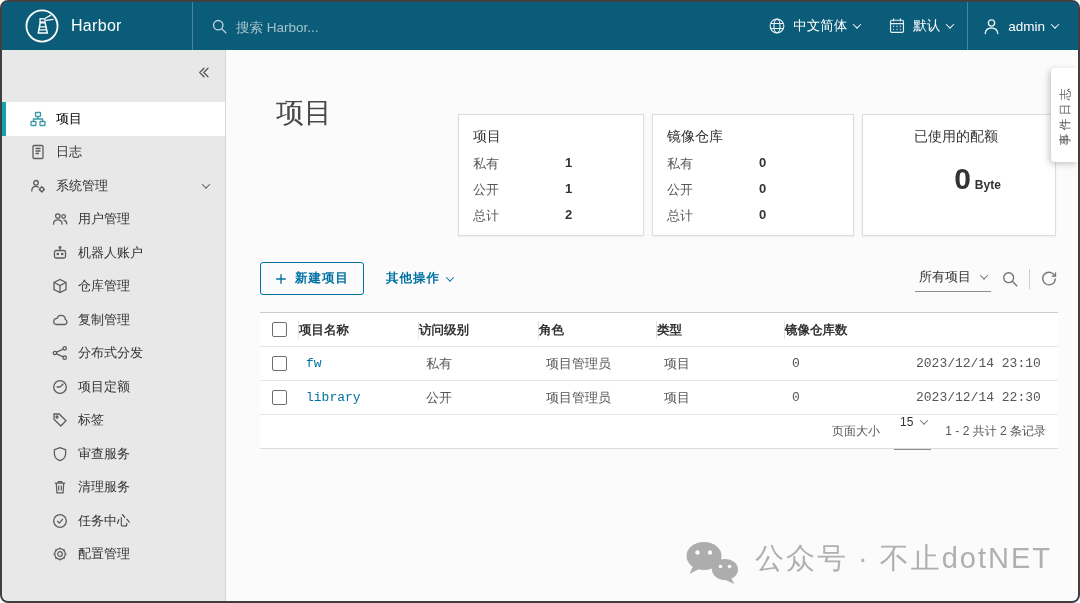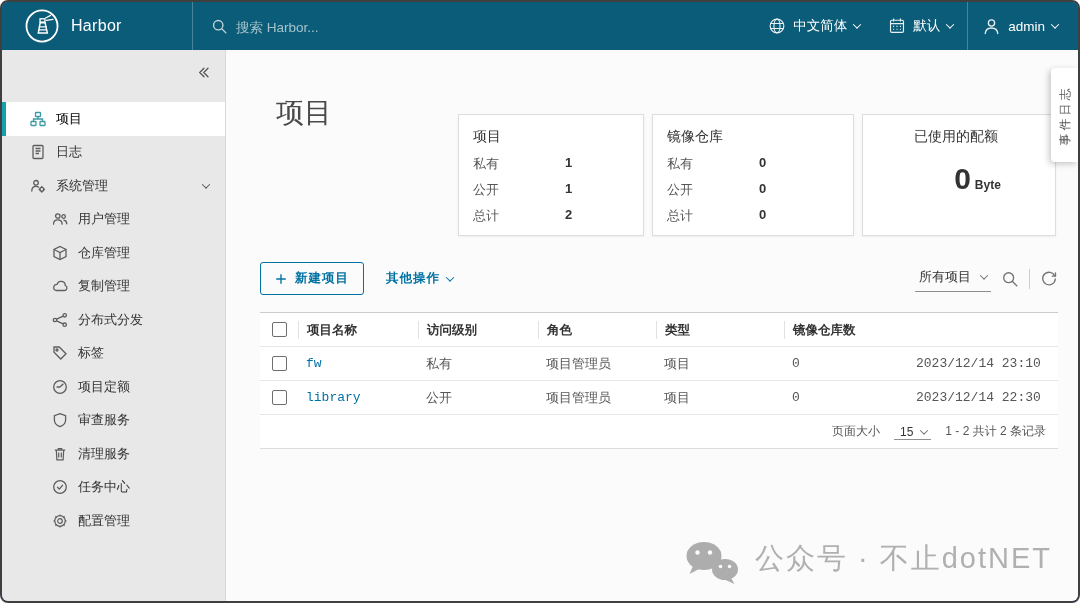--- a/index.html
+++ b/index.html
@@ -67,32 +67,32 @@
                    padding:3px 4px 5px 4px; color:#333; font-size:13px; cursor:pointer; }
   .filter-select .chev { color:#737373; }
   .v-sep { width:1px; height:20px; background:#ccc; }
   .icon-btn { background:none; border:none; color:#737373; cursor:pointer; display:flex; align-items:center; }
 
   
   .datagrid { position:absolute; top:262px; left:34px; right:20px; background:#fff;
               border-top:1px solid #ccc; border-bottom:1px solid #ddd; }
   .dg-row { display:grid; grid-template-columns:38px 120px 120px 118px 128px 124px 1fr; align-items:center; }
   .dg-head { height:33px; font-size:12.5px; font-weight:700; color:#333; }
-  .dg-head > div { padding-left:8px; height:18px; line-height:18px; }
+  .dg-head > div { padding-left:0; height:18px; line-height:18px; }
   .dg-head > div + div { border-left:1px solid #e1e1e1; }
   .dg-head .cbx-cell { border-left:none !important; }
   .dg-body-row { height:34px; border-top:1px solid #e6e6e6; font-size:13px; color:#565656; }
   .dg-body-row > div { padding-left:8px;font-family:Liberation Mono, monospace; }
   .cbx-cell { display:flex; justify-content:center; align-items:center; padding-left:0 !important; }
   .cbx { width:15px; height:15px; border:1.5px solid #6e6e6e; border-radius:2px; background:#fff; cursor:pointer; }
   .cell-link { color:#0072a3; cursor:pointer; text-decoration:none; }
   .dg-foot { height:34px; border-top:1px solid #e6e6e6; display:flex; justify-content:flex-end; align-items:center;
              gap:14px; padding-right:12px; font-size:12px; color:#565656; }
   .page-size { display:flex; align-items:center; gap:8px; border-bottom:1px solid #8f8f8f;
-               padding:2px 4px 0 6px; color:#333; cursor:pointer; }
+               padding:2px 4px 20px 6px; color:#333; cursor:pointer; }
   .page-size .chev { color:#737373; }
 
   
   .side-tab { position:absolute; top:18px; right:0; width:27px; height:94px; background:#fff;
               border-radius:4px 0 0 4px; box-shadow:-2px 2px 6px rgba(0,0,0,.22);
               display:flex; align-items:center; justify-content:center; cursor:pointer; }
   .side-tab span { transform:rotate(-90deg); white-space:nowrap; font-size:12px; color:#565656; letter-spacing:3px; }
 
   
   .watermark { position:absolute; right:26px; bottom:16px; display:flex; align-items:flex-start; gap:14px;
@@ -203,20 +203,30 @@
         <svg width="16" height="16" viewBox="0 0 16 16" fill="none" stroke="currentColor" stroke-width="1.3" stroke-linecap="round">
           <circle cx="5.8" cy="5" r="2.2"></circle>
             <path d="M1.5 13.2c0-2.8 1.8-4.3 4.3-4.3s4.3 1.5 4.3 4.3"></path>
           <circle cx="11.6" cy="5.5" r="1.8"></circle>
             <path d="M11.9 9.2c1.7.3 2.8 1.7 2.8 3.6"></path>
         </svg>
         <span>用户管理</span>
       </li>
       <li class="sub">
         <svg width="16" height="16" viewBox="0 0 16 16" fill="none" stroke="currentColor" stroke-width="1.3">
+          <rect x="2.5" y="5.5" width="11" height="7.5" rx="1.5"></rect>
+            <path d="M8 3.2v2.3"></path>
+            <circle cx="8" cy="2.4" r=".8"></circle>
+          <circle cx="5.8" cy="9" r=".7" fill="currentColor"></circle>
+            <circle cx="10.2" cy="9" r=".7" fill="currentColor"></circle>
+        </svg>
+        <span>机器人账户</span>
+      </li>
+      <li class="sub">
+        <svg width="16" height="16" viewBox="0 0 16 16" fill="none" stroke="currentColor" stroke-width="1.3">
           <path d="M8 1.5l6 3v7l-6 3-6-3v-7z"></path>
             <path d="M2 4.5l6 3 6-3M8 7.5v7"></path>
         </svg>
         <span>仓库管理</span>
       </li>
       <li class="sub">
         <svg width="16" height="16" viewBox="0 0 16 16" fill="none" stroke="currentColor" stroke-width="1.3">
           <path d="M4.6 12.5a3.1 3.1 0 1 1 .5-6.2 4.2 4.2 0 0 1 8.2 1.2 2.6 2.6 0 0 1-.8 5z"></path>
         </svg>
         <span>复制管理</span>
@@ -225,31 +235,31 @@
         <svg width="16" height="16" viewBox="0 0 16 16" fill="none" stroke="currentColor" stroke-width="1.3">
           <circle cx="3" cy="8" r="1.7"></circle>
             <circle cx="12.7" cy="3.3" r="1.7"></circle>
             <circle cx="12.7" cy="12.7" r="1.7"></circle>
           <path d="M4.6 7.2l6.6-3.1M4.6 8.8l6.6 3.1"></path>
         </svg>
         <span>分布式分发</span>
       </li>
       <li class="sub">
         <svg width="16" height="16" viewBox="0 0 16 16" fill="none" stroke="currentColor" stroke-width="1.3">
+          <circle cx="8" cy="8" r="6.3"></circle>
+            <path d="M8 8l3.4-3.3M8 8H4.6"></path>
+        </svg>
+        <span>项目定额</span>
+      </li>
+      <li class="sub">
+        <svg width="16" height="16" viewBox="0 0 16 16" fill="none" stroke="currentColor" stroke-width="1.3">
           <path d="M2 2h5.2L14 8.8 8.8 14 2 7.2z"></path>
             <circle cx="5" cy="5" r="1"></circle>
         </svg>
         <span>标签</span>
-      </li>
-      <li class="sub">
-        <svg width="16" height="16" viewBox="0 0 16 16" fill="none" stroke="currentColor" stroke-width="1.3">
-          <circle cx="8" cy="8" r="6.3"></circle>
-            <path d="M8 8l3.4-3.3M8 8H4.6"></path>
-        </svg>
-        <span>项目定额</span>
       </li>
       <li class="sub">
         <svg width="16" height="16" viewBox="0 0 16 16" fill="none" stroke="currentColor" stroke-width="1.3">
           <path d="M8 1.7l5.6 1.9v4.3c0 3.5-2.4 5.6-5.6 6.7-3.2-1.1-5.6-3.2-5.6-6.7V3.6z"></path>
         </svg>
         <span>审查服务</span>
       </li>
       <li class="sub">
         <svg width="16" height="16" viewBox="0 0 16 16" fill="none" stroke="currentColor" stroke-width="1.2">
           <path d="M2.8 4.2h10.4M6.3 4V2.6h3.4V4M4.3 4.2l.6 9.6h6.2l.6-9.6M6.7 6.5v5M9.3 6.5v5"></path>

